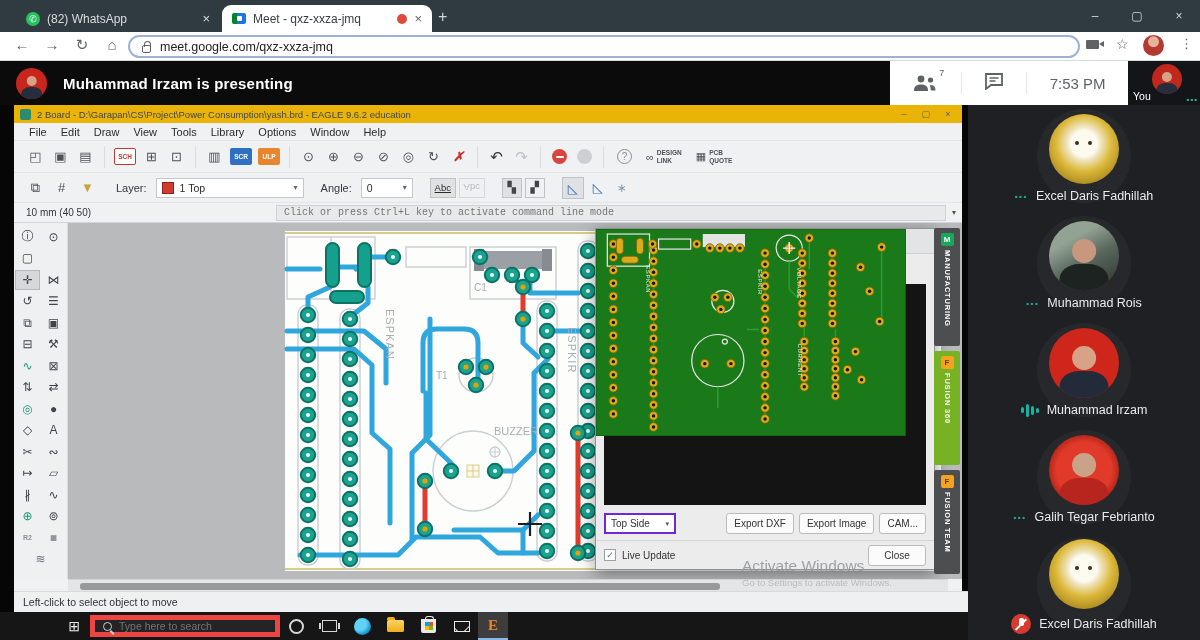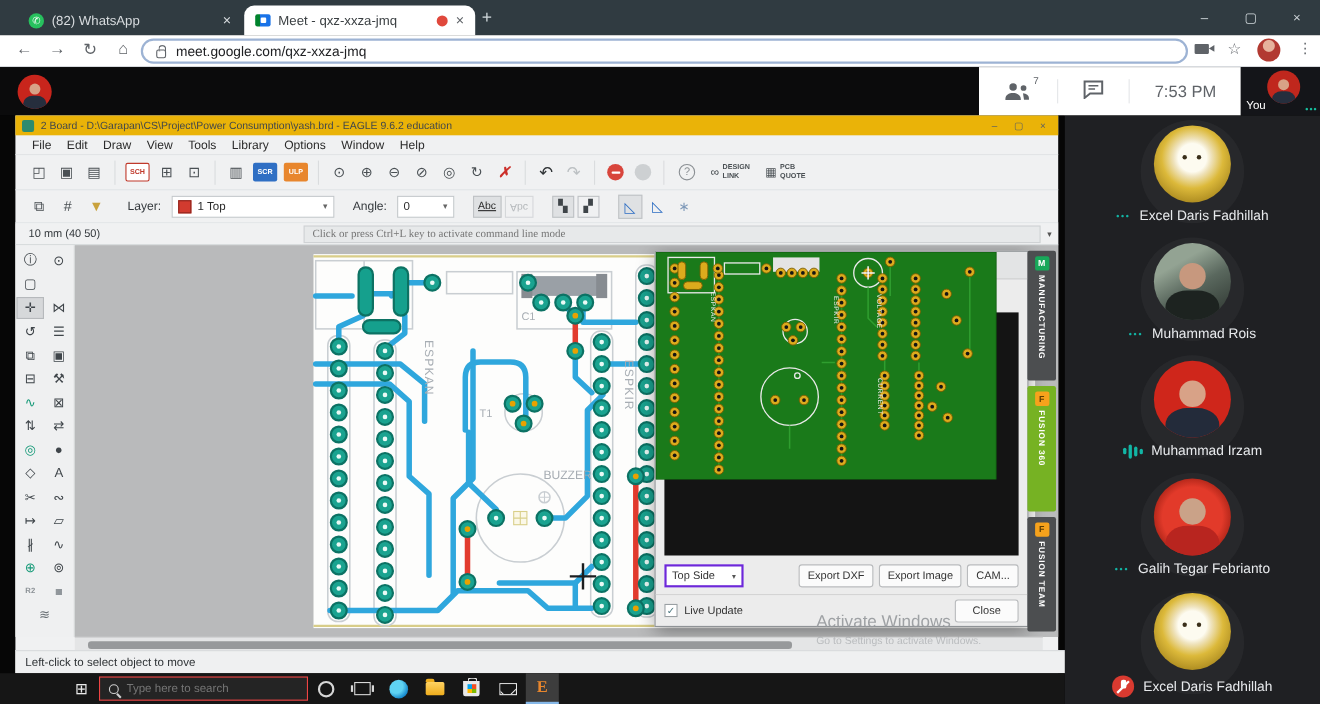--- a/index.html
+++ b/index.html
@@ -84,21 +84,21 @@
 .swatch{width:12px;height:12px;background:#d23b2f;border:1px solid #8e241c;flex:none}
 .abc{width:26px;height:20px;background:#dfe1e3;border:1px solid #bfc2c5;font-size:9.5px;text-decoration:underline;display:flex;align-items:center;justify-content:center;margin-left:14px}
 .abcm{width:26px;height:20px;border:1px solid #d5d8da;font-size:9.5px;color:#b4b8bb;display:flex;align-items:center;justify-content:center;transform:scaleY(-1)}
 .patb{width:20px;height:20px;border:1px solid #bfc2c5;display:flex;align-items:center;justify-content:center;font-size:11px;color:#3f4549}
 .patb.on{background:#dfe1e3}
 .angb{color:#2f6fc4;font-size:13px;width:22px;text-align:center;position:relative}
 .angb.on{background:#dfe1e3;border:1px solid #bfc2c5;height:22px;line-height:22px}
 .mit{color:#7d98b8;font-size:12px;width:20px;text-align:center}
 .ecoord{height:20px;display:flex;align-items:center;background:#f0f1f2;border-bottom:1px solid #d3d6d8}
 .coordtxt{width:262px;padding-left:12px;font-size:10px;color:#33383c}
-.cmd{flex:1;height:16px;background:#e7e9ea;border:1px solid #cfd2d4;font-size:10px;color:#8a9095;padding:0 7px;font-family:Liberation Serif, serif;outline:none}
+.cmd{flex:1;height:16px;background:#e7e9ea;border:1px solid #cfd2d4;font-size:10px;color:#8a9095;padding:0 7px;font-family:Liberation Mono, monospace;outline:none}
 .cmdarr{width:16px;text-align:center;color:#555;font-size:8px}
 
 
 .ework{position:absolute;left:0;top:118px;width:948px;height:356px;display:flex}
 .palette{width:54px;background:#eff0f1;border-right:1px solid #dadcde;display:grid;grid-template-columns:26px 26px;grid-auto-rows:21.5px;justify-content:center;align-items:center;justify-items:center;padding-top:3px}
 .pcell{width:25px;height:20px;display:flex;align-items:center;justify-content:center;font-size:12px;color:#3f454a}
 .pcell.active{background:#d6d8da;border:1px solid #b6b9bc}
 .pcell.teal{color:#169a78}
 .pcell.smalltxt{font-size:7px;font-weight:bold;color:#8a9095}
 .pcell.span2{grid-column:1/3;color:#6a7075}
@@ -139,21 +139,21 @@
 .bolt{color:#35b32a;font-size:12px}
 .excl{width:12px;height:12px;border-radius:50%;background:#3c4043;color:#fff;font-size:8px;display:flex;align-items:center;justify-content:center}
 
 
 .wm{left:742px;top:557px;color:rgba(150,153,156,.9);font-size:15.5px;z-index:40;pointer-events:none}
 .wm .l2{font-size:9.5px;color:rgba(150,153,156,.55);margin-top:2px}
 
 
 .taskbar{position:absolute;left:0;top:507px;width:968px;height:28px;background:#161616;display:flex;align-items:center;color:#e8e8e8}
 .start{margin-left:58px;width:32px;text-align:center;font-size:14px;color:#e9e9e9}
-.tsearch{width:190px;height:22px;background:#242424;border:1px solid #ef4444;display:flex;align-items:center;gap:7px;padding:0 8px}
+.tsearch{width:190px;height:22px;background:#242424;border:5px solid #ef4444;display:flex;align-items:center;gap:7px;padding:0 8px}
 .tsearch input{background:transparent;border:none;outline:none;color:#c9c9c9;font-size:10.5px;width:140px;font-family:"Liberation Sans",sans-serif}
 .mag{width:9px;height:9px;border:1.5px solid #cfcfcf;border-radius:50%;position:relative;flex:none}
 .mag::after{content:"";position:absolute;left:7px;top:7px;width:5px;height:1.5px;background:#cfcfcf;transform:rotate(45deg);transform-origin:0 0}
 .tic{width:33px;height:28px;display:flex;align-items:center;justify-content:center}
 .cortana{width:15px;height:15px;border:2px solid #d7d7d7;border-radius:50%}
 .tview{width:15px;height:12px;border:1.5px solid #d7d7d7;position:relative}
 .tview::before{content:"";position:absolute;left:-4px;top:2px;width:2px;height:6px;background:#d7d7d7}
 .tview::after{content:"";position:absolute;right:-4px;top:2px;width:2px;height:6px;background:#d7d7d7}
 .edge{width:17px;height:17px;border-radius:50%;background:radial-gradient(circle at 35% 35%,#5fd3f3 0 40%,#1b8fd0 70%,#0d5ea8)}
 .folder{width:17px;height:12px;background:linear-gradient(#ffd262,#eead1d);border-radius:1.5px;position:relative}
@@ -230,20 +230,21 @@
     <span class="lock"></span>
     <span>meet.google.com/qxz-xxza-jmq</span>
   </div>
   <span class="cam-ic"></span>
   <span class="star">☆</span>
   <span class="av-sm"></span>
   <span class="dots-v">⋮</span>
 
   <div class="r mbanner">
     <div class="pres-av sil"></div>
+    <div class="pres-txt">Muhammad Irzam is presenting</div>
   </div>
   <div class="r mtools">
     <span class="ppl">
       <svg width="26" height="20" viewBox="0 0 26 20">
           <circle cx="9" cy="6" r="3.4" fill="#5f6368"></circle>
           <path d="M2 17c0-3.6 3.2-5.4 7-5.4s7 1.8 7 5.4v1H2z" fill="#5f6368"></path>
           <circle cx="18.5" cy="7" r="2.6" fill="#5f6368"></circle>
           <path d="M18 11.8c3 .3 5.4 1.8 5.4 4.8v1h-4.5" fill="#5f6368"></path>
         </svg>
       <sup>7</sup>

